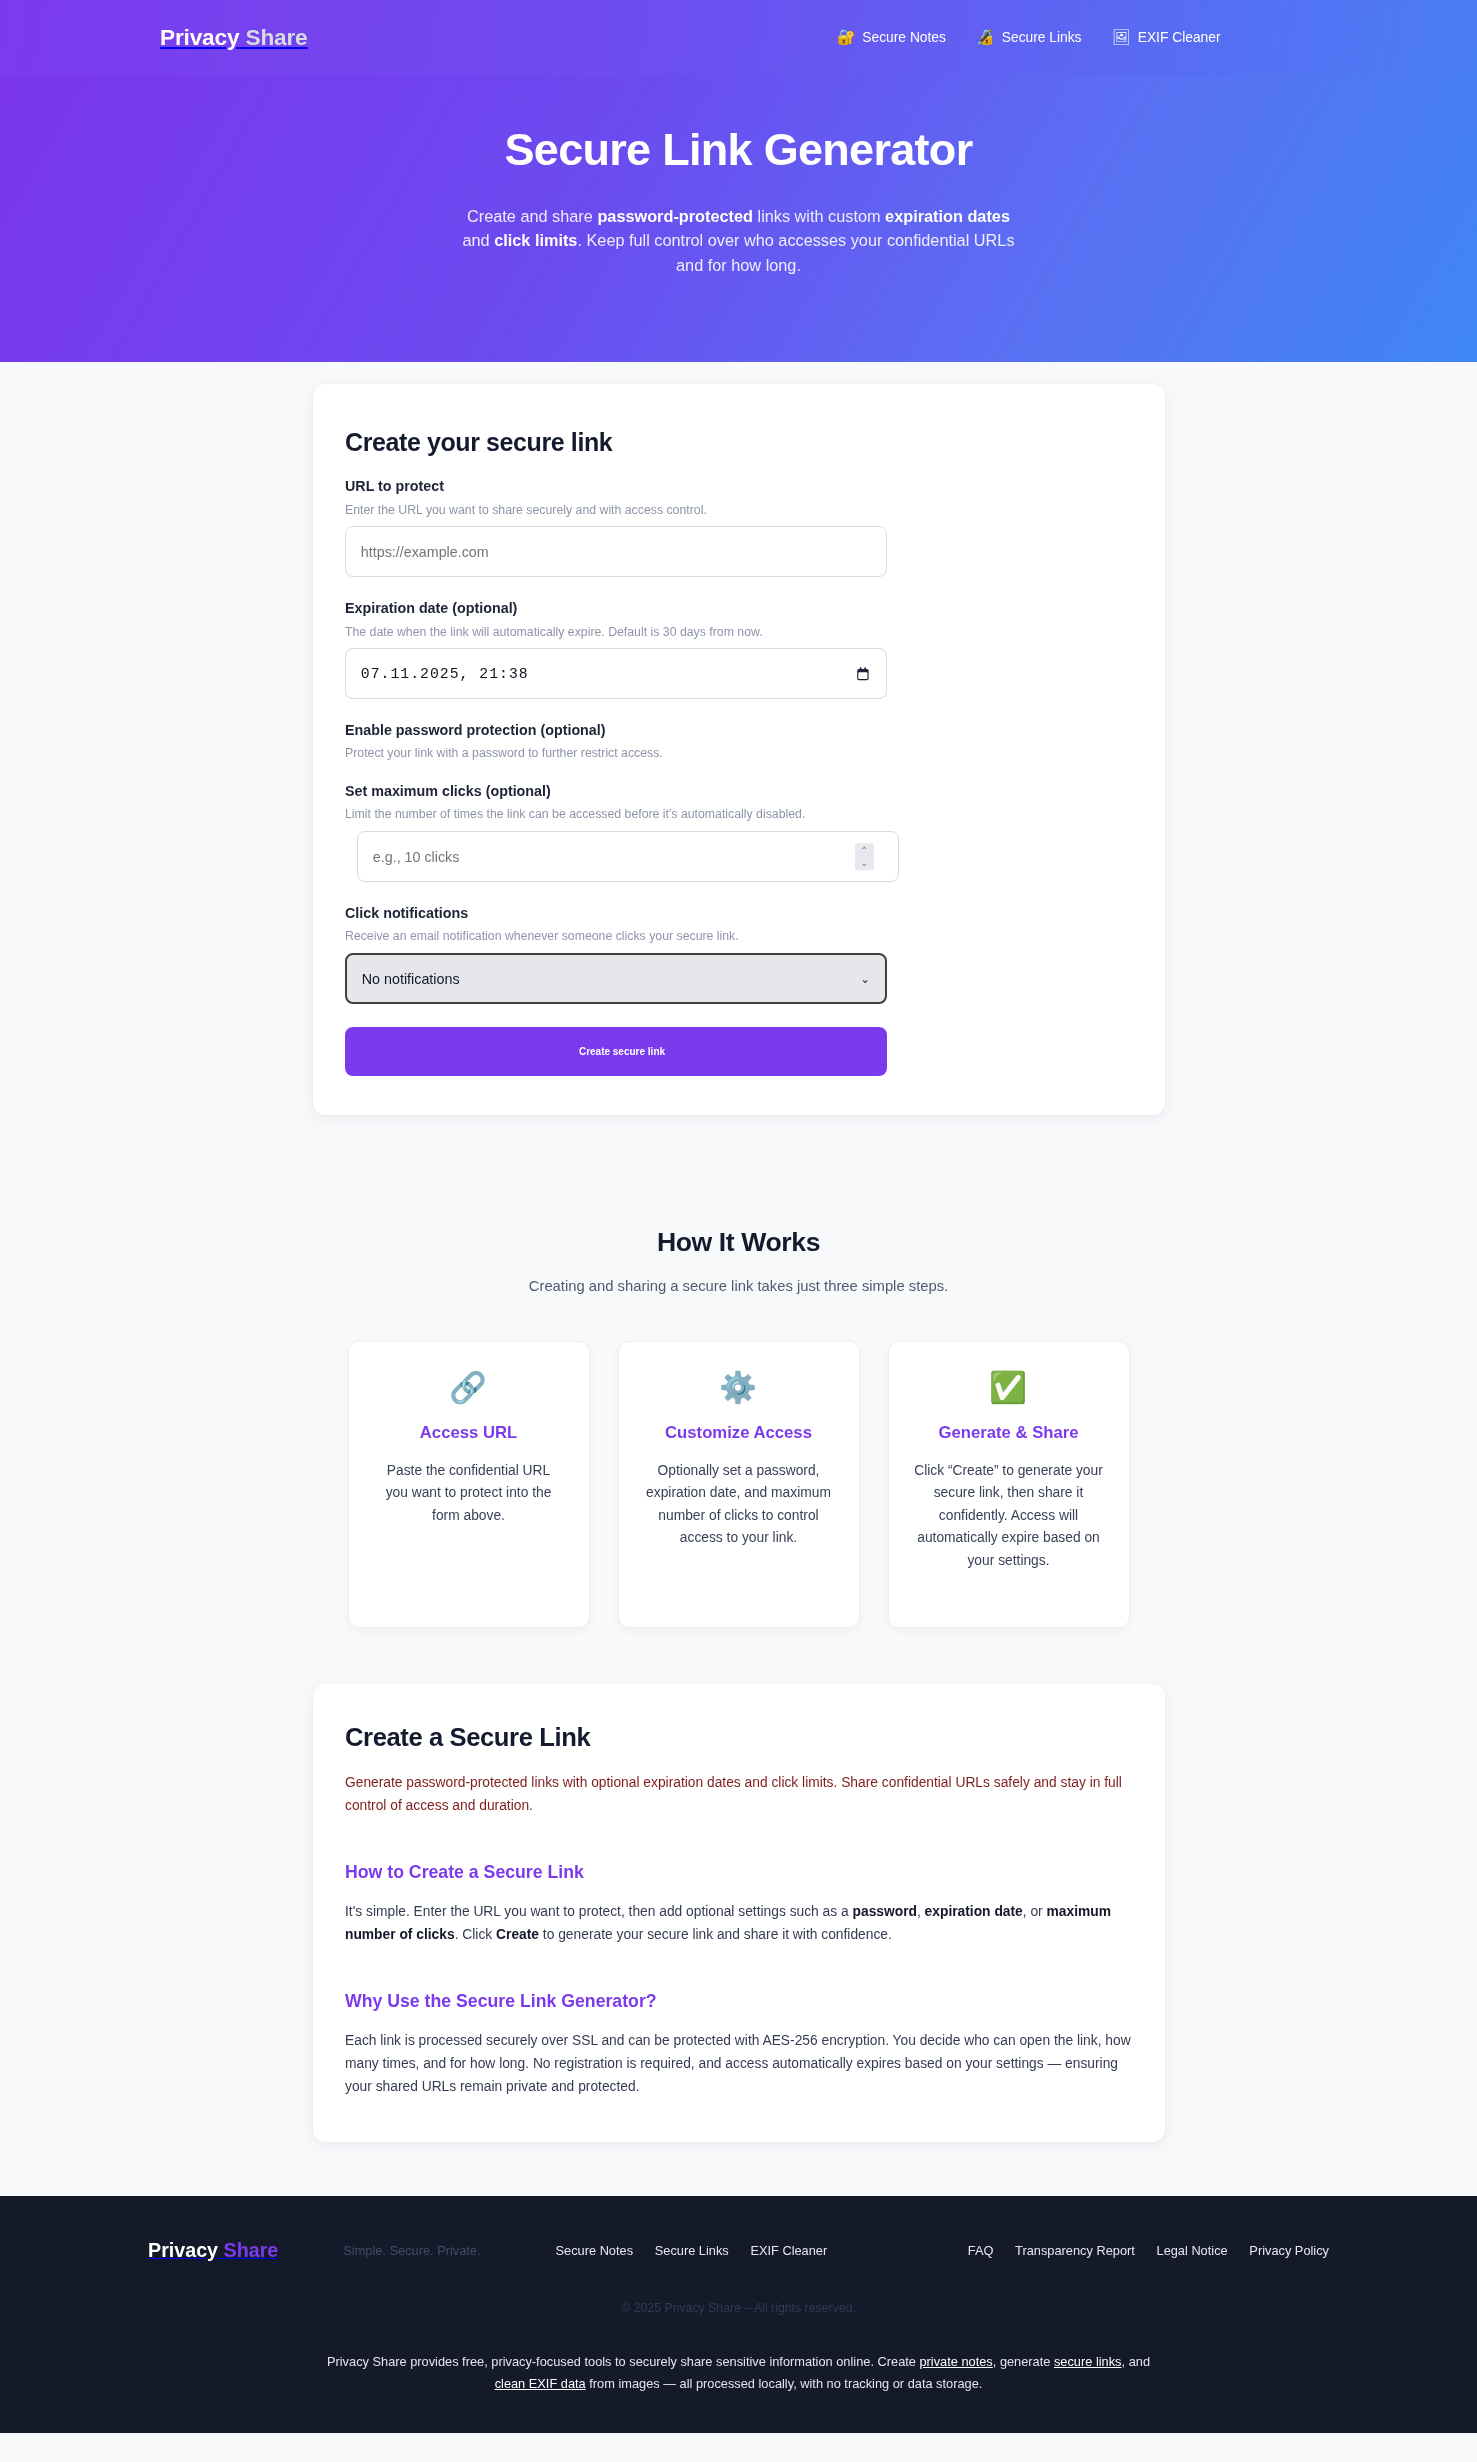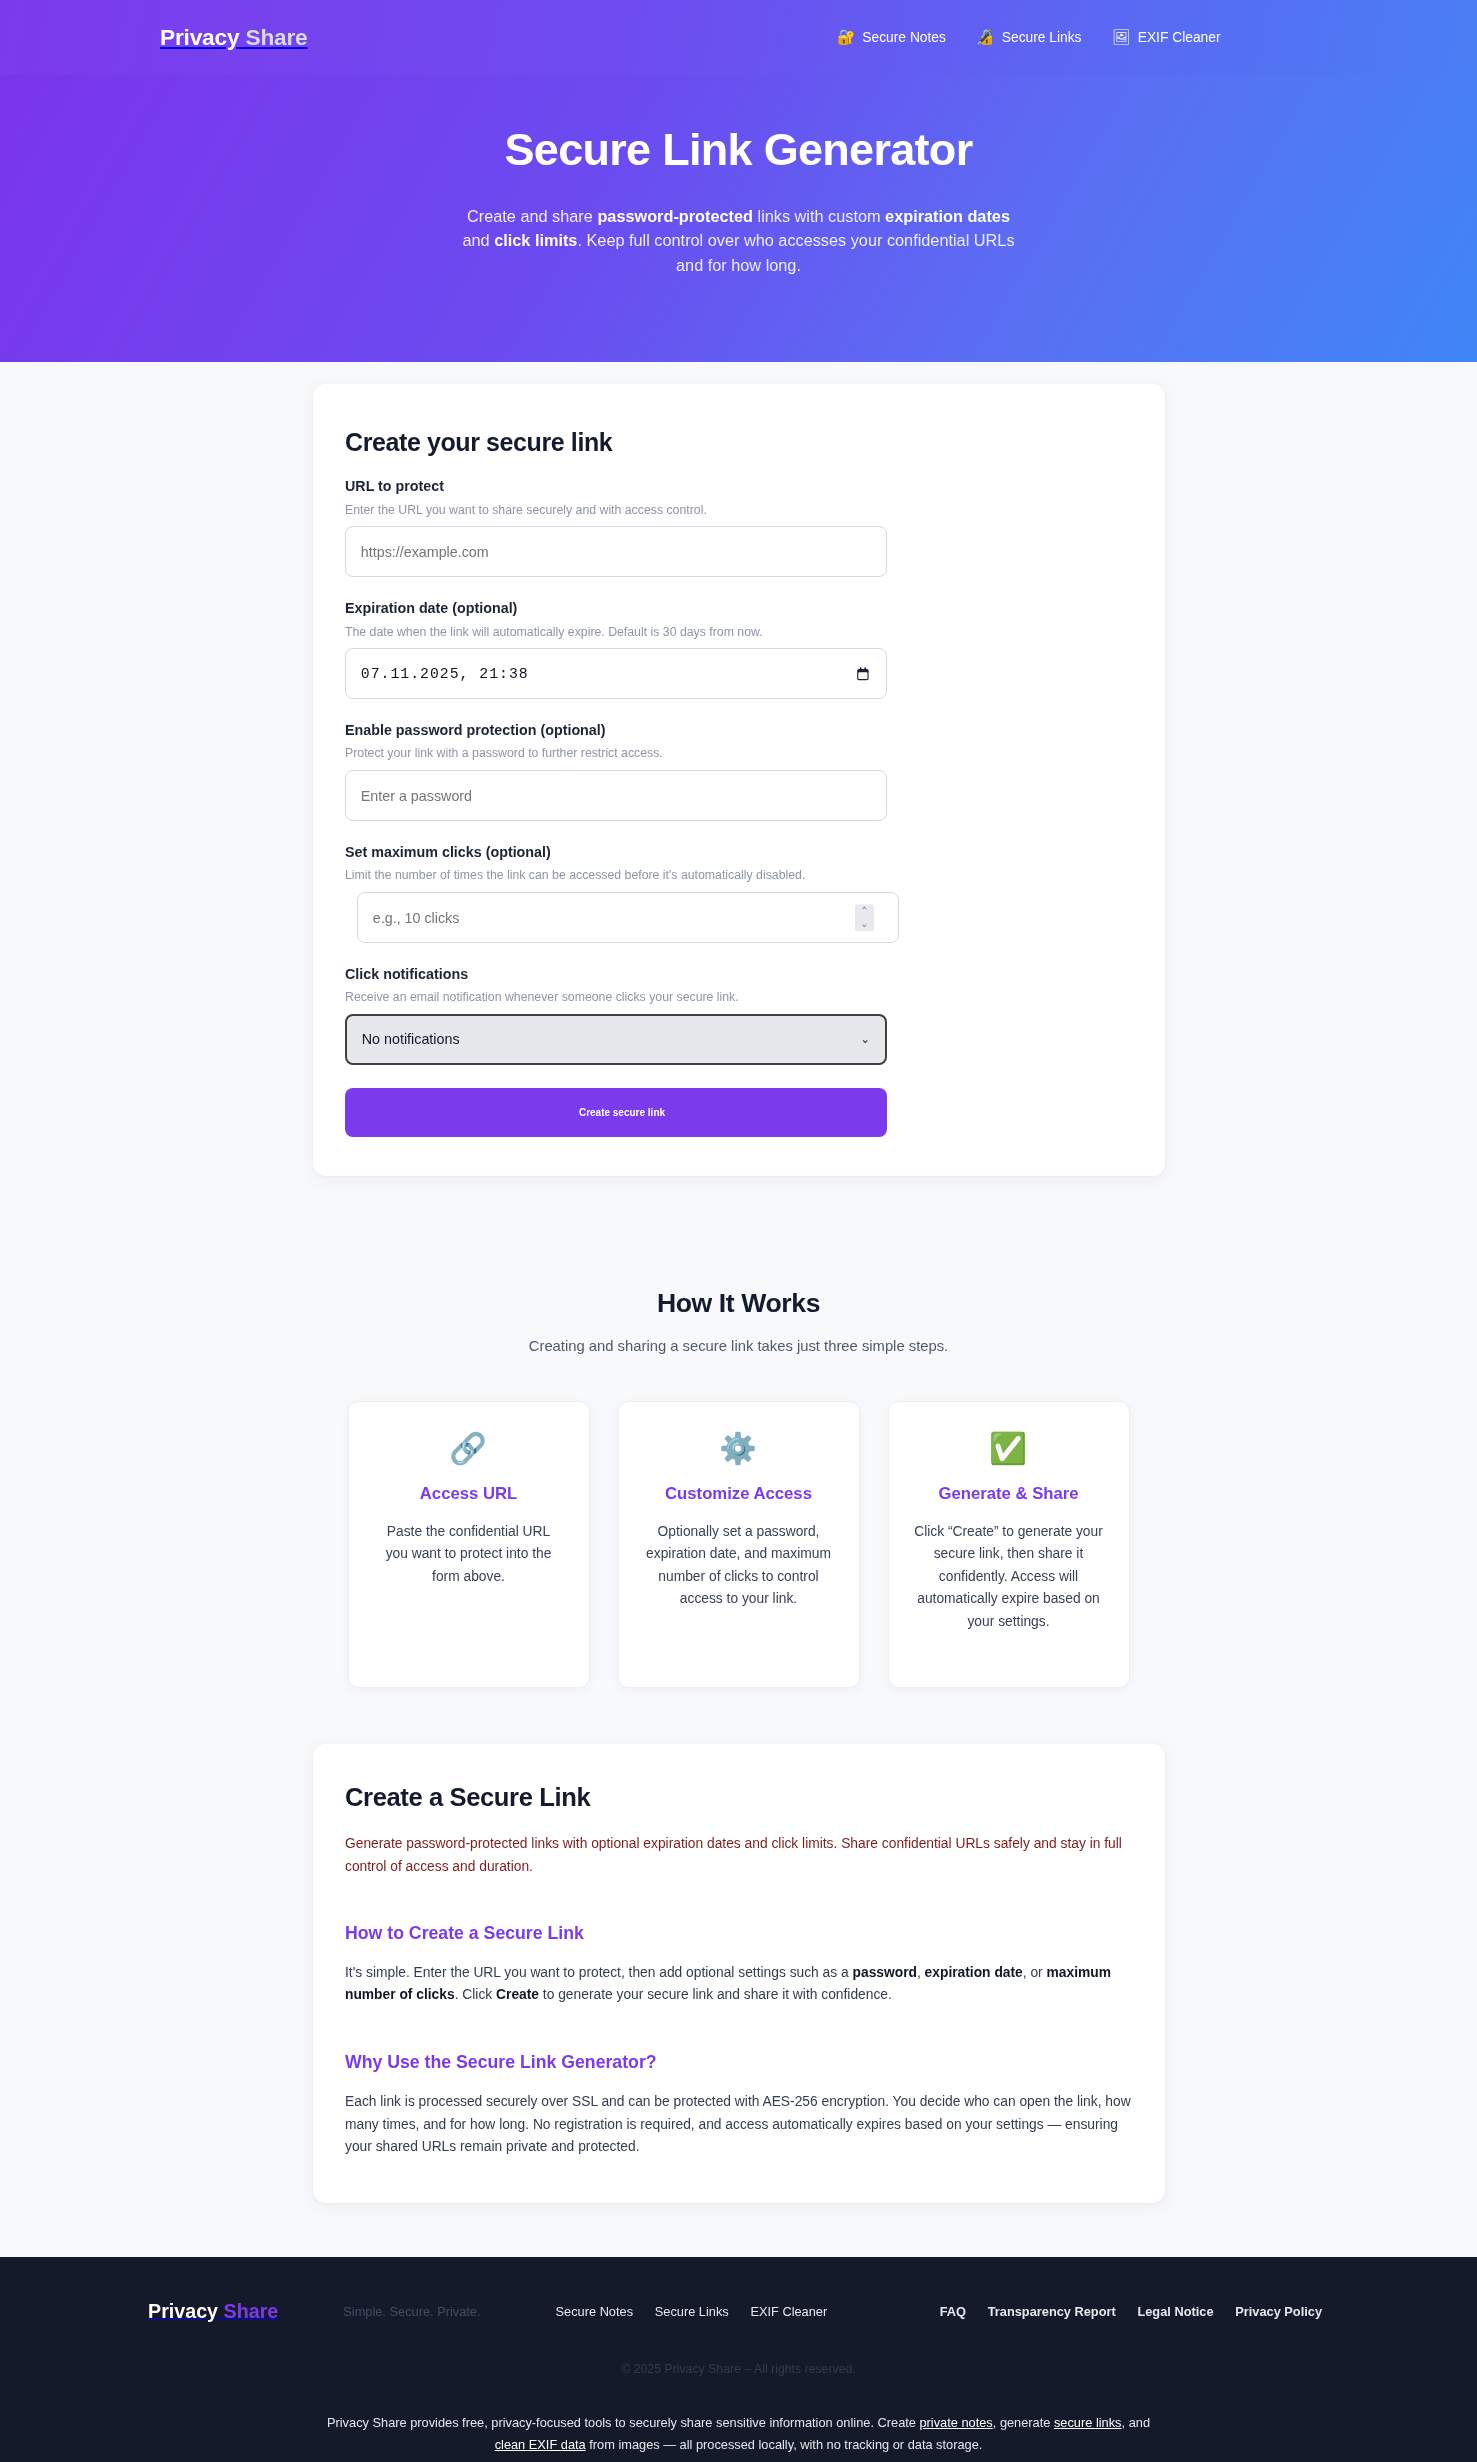--- a/index.html
+++ b/index.html
@@ -281,22 +281,21 @@
   .f-nav a, .f-legal a {
     color: #e6e8ee;
     font-size: 12.8px;
     text-decoration: none;
     white-space: nowrap;
   }
   .f-legal {
     display: flex;
     gap: 21.7px;
     position: absolute;
-    right: 155px;
-    font-weight: bold;
+    right: 148px;
   }
   .f-copy {
     text-align: center;
     color: #333a4d;
     font-size: 12.3px;
     margin-top: 30.5px;
   }
   .f-about {
     text-align: center;
     color: #e3e6ed;
@@ -361,21 +360,20 @@
               <rect x="6.5" y="1" width="3" height="5" rx="1.5" fill="#1b2132"></rect>
               <rect x="14.5" y="1" width="3" height="5" rx="1.5" fill="#1b2132"></rect>
             </svg>
           </span>
         </div>
       </div>
 
       <div class="field">
         <div class="field-label">Enable password protection (optional)</div>
         <div class="field-hint">Protect your link with a password to further restrict access.</div>
-        <input class="input" type="text" placeholder="Enter a password" style="">
       </div>
 
       <div class="field">
         <div class="field-label">Set maximum clicks (optional)</div>
         <div class="field-hint">Limit the number of times the link can be accessed before it's automatically disabled.</div>
         <div style="position:relative;width:542px;padding-left:12px;">
           <input class="input" type="text" placeholder="e.g., 10 clicks" style="">
           <span class="spin">
             <span>⌃</span>
             <span>⌄</span>

